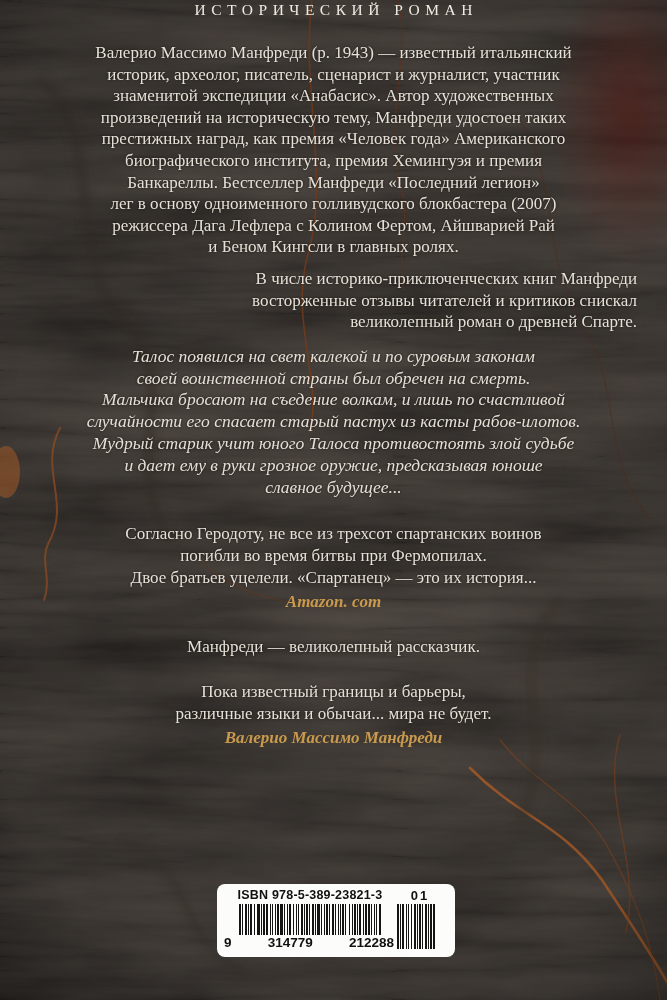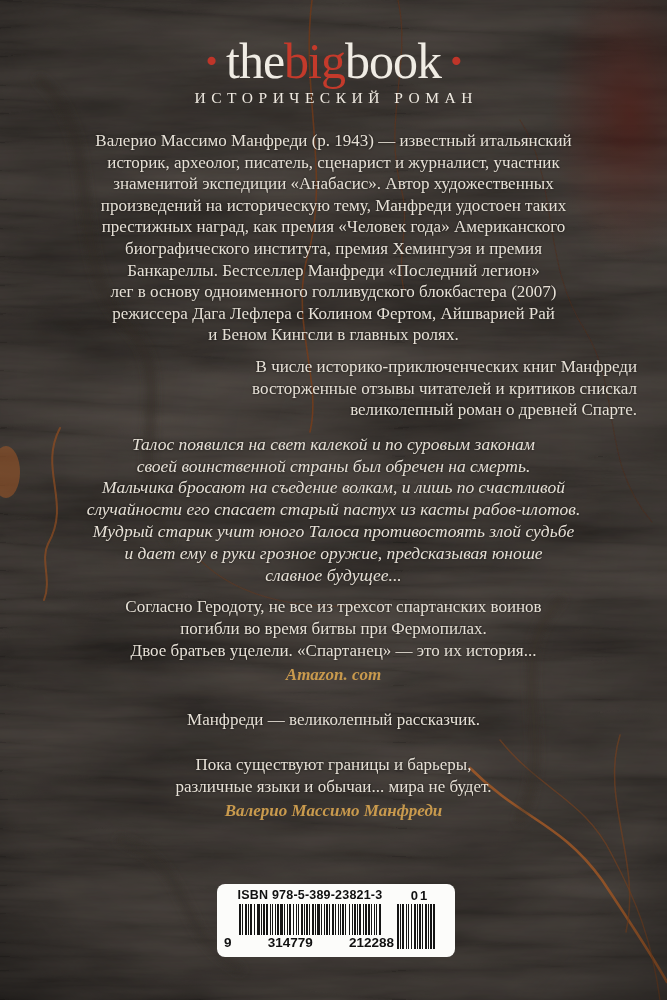--- a/index.html
+++ b/index.html
@@ -9,21 +9,21 @@
   .content{position:absolute;left:0;top:0;width:667px;height:1000px;}
   .logo-row{margin-top:34px;font-size:50px;line-height:54px;letter-spacing:-1px;white-space:nowrap;}
   .logo-dot{color:#bf3529;font-weight:bold;padding:0 7px;}
   .logo-white{color:#f0ece4;}
   .logo-red{color:#c43a2b;}
   .series{margin-top:1px;font-size:15.5px;letter-spacing:5.5px;color:#efeae1;text-indent:5.5px;}
   .bio{margin:23px 30px 0;font-size:17px;line-height:21.6px;white-space:pre-line;text-shadow:0 0 3px rgba(0,0,0,.65);}
   .intro{margin:10px 30px 0;font-size:17px;line-height:21.6px;white-space:pre-line;text-shadow:0 0 3px rgba(0,0,0,.65);text-align:right;}
   .annotation{margin:13px 24px 0;font-style:italic;font-size:17.5px;line-height:21.8px;white-space:pre-line;text-shadow:0 0 3px rgba(0,0,0,.65);}
   .highlight{margin:7px 20px 0;font-size:16.5px;font-weight:bold;letter-spacing:.4px;color:#b23327;}
-  .quote{margin-top:10px;}
+  .quote{margin-top:25px;}
   .quote-text{margin:0 28px;font-size:17px;line-height:21.8px;white-space:pre-line;text-shadow:0 0 3px rgba(0,0,0,.65);}
   .quote-source{margin-top:3px;font-size:17px;font-style:italic;font-weight:bold;color:#c99a4d;}
   .quote-gap{margin-top:24px;}
   .bcbox{position:absolute;left:217px;top:884px;width:238px;height:73px;background:#fcfcfa;border-radius:8px;color:#111;}
   .bc-isbn{position:absolute;left:8px;top:4px;width:170px;text-align:center;
            font-family:"Liberation Sans","DejaVu Sans",sans-serif;font-size:12.5px;font-weight:600;letter-spacing:.2px;}
   .bc-addontext{position:absolute;right:12px;top:4px;width:46px;text-align:center;
            font-family:"Liberation Sans","DejaVu Sans",sans-serif;font-size:13px;font-weight:600;letter-spacing:2px;}
   .bc-main{position:absolute;left:22px;top:20px;width:152px;height:31px;display:flex;overflow:hidden;}
   .bc-digits{position:absolute;left:7px;top:51px;width:170px;display:flex;justify-content:space-between;
@@ -82,23 +82,20 @@
       <path d="M40,80 C110,140 60,260 130,330 C180,380 120,470 170,540" stroke="#352e28" stroke-width="10"></path>
       <path d="M560,600 C500,660 560,740 520,820" stroke="#3a332c" stroke-width="9"></path>
       <path d="M120,840 C200,870 170,930 240,970" stroke="#39322b" stroke-width="8"></path>
     </g>
     <ellipse cx="6" cy="472" rx="14" ry="26" fill="#b2622b" opacity="0.55" filter="url(#veinblur)"></ellipse>
     <rect width="667" height="1000" fill="url(#vignette)"></rect>
   </svg>
 
   <div class="content">
 
-    <div class="logo-row">
-      <span class="logo-dot">·</span><span class="logo-white">the</span><span class="logo-red">big</span><span class="logo-white">book</span><span class="logo-dot">·</span>
-    </div>
 
     <div class="series">ИСТОРИЧЕСКИЙ РОМАН</div>
 
     <div class="bio">Валерио Массимо Манфреди (р. 1943) — известный итальянский
 историк, археолог, писатель, сценарист и журналист, участник
 знаменитой экспедиции «Анабасис». Автор художественных
 произведений на историческую тему, Манфреди удостоен таких
 престижных наград, как премия «Человек года» Американского
 биографического института, премия Хемингуэя и премия
 Банкареллы. Бестселлер Манфреди «Последний легион»
@@ -124,21 +121,21 @@
 погибли во время битвы при Фермопилах.
 Двое братьев уцелели. «Спартанец» — это их история...</div>
       <div class="quote-source">Amazon. com</div>
     </div>
 
     <div class="quote quote-gap">
       <div class="quote-text">Манфреди — великолепный рассказчик.</div>
     </div>
 
     <div class="quote quote-gap">
-      <div class="quote-text">Пока существуют границы и барьеры,
+      <div class="quote-text">Пока известный границы и барьеры,
 различные языки и обычаи... мира не будет.</div>
       <div class="quote-source">Валерио Массимо Манфреди</div>
     </div>
 
     <div class="bcbox">
       <div class="bc-isbn">ISBN 978-5-389-23821-3</div>
       <div class="bc-addontext">01</div>
       <div class="bc-main" id="bc-main">
           <div style="flex: 0 0 auto; height: 100%; width: 2px; background: rgb(20, 20, 20);"></div>
           <div style="flex: 0 0 auto; height: 100%; width: 1px; background: transparent;"></div>

